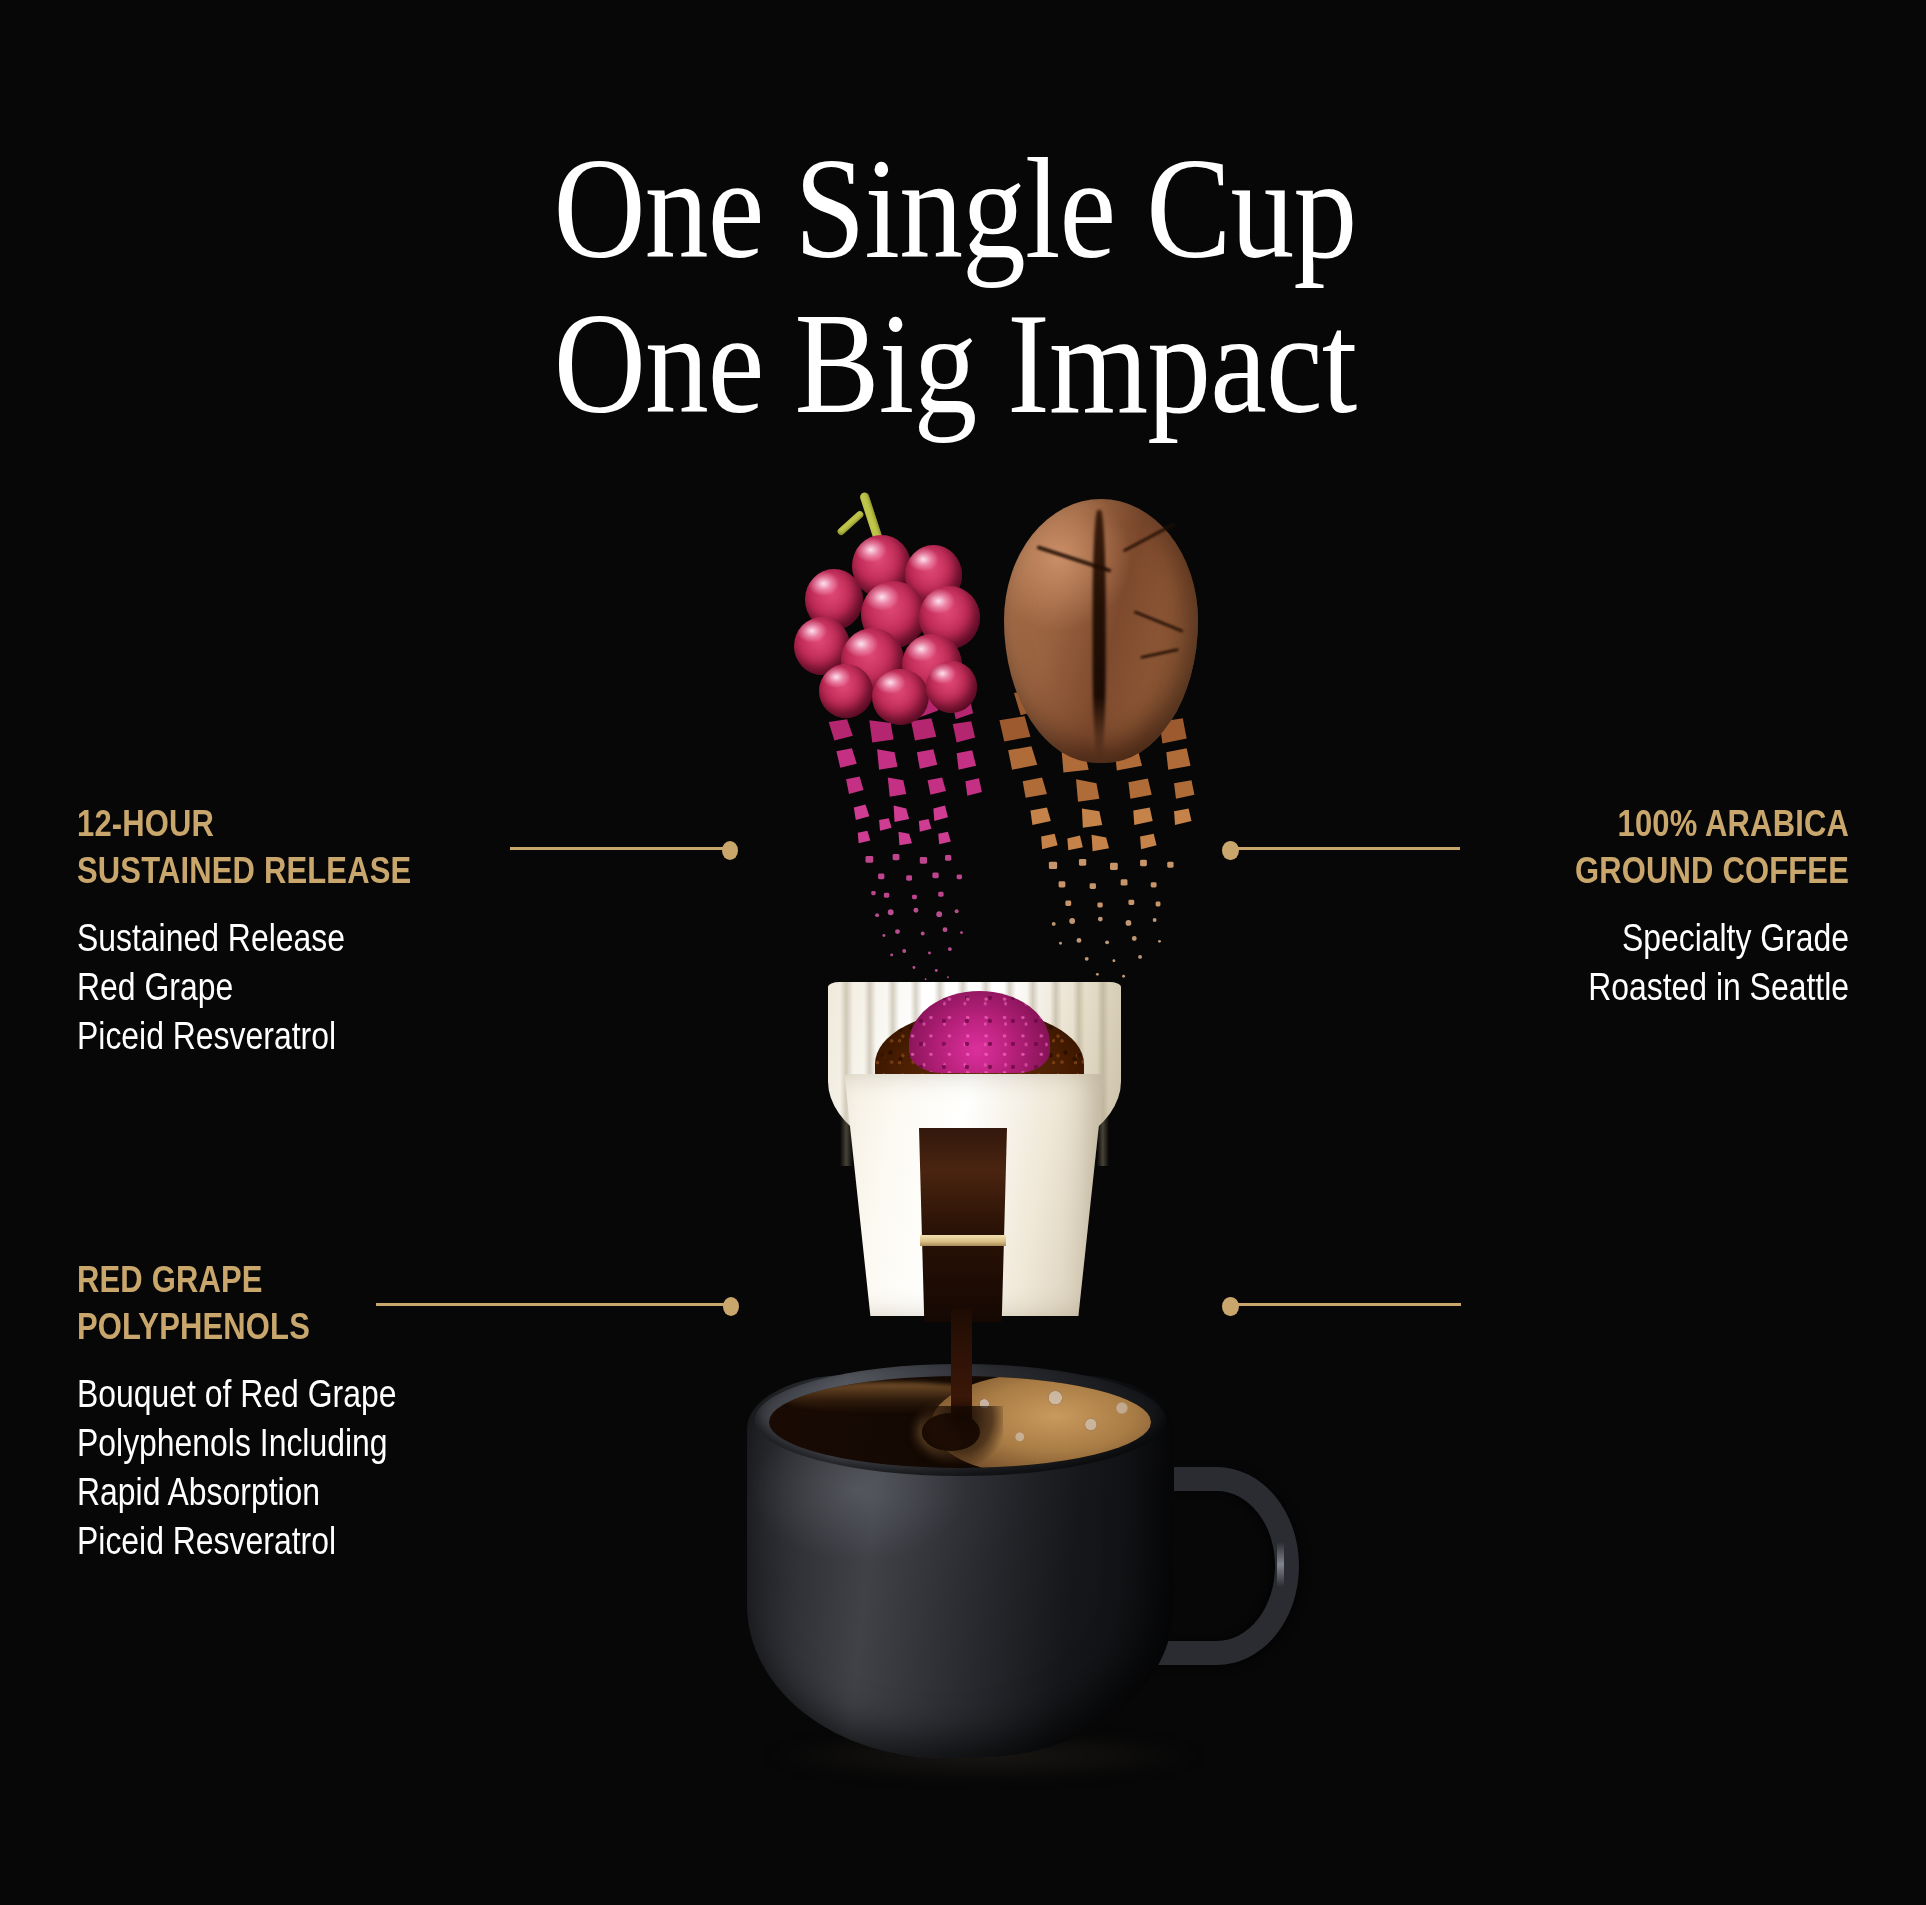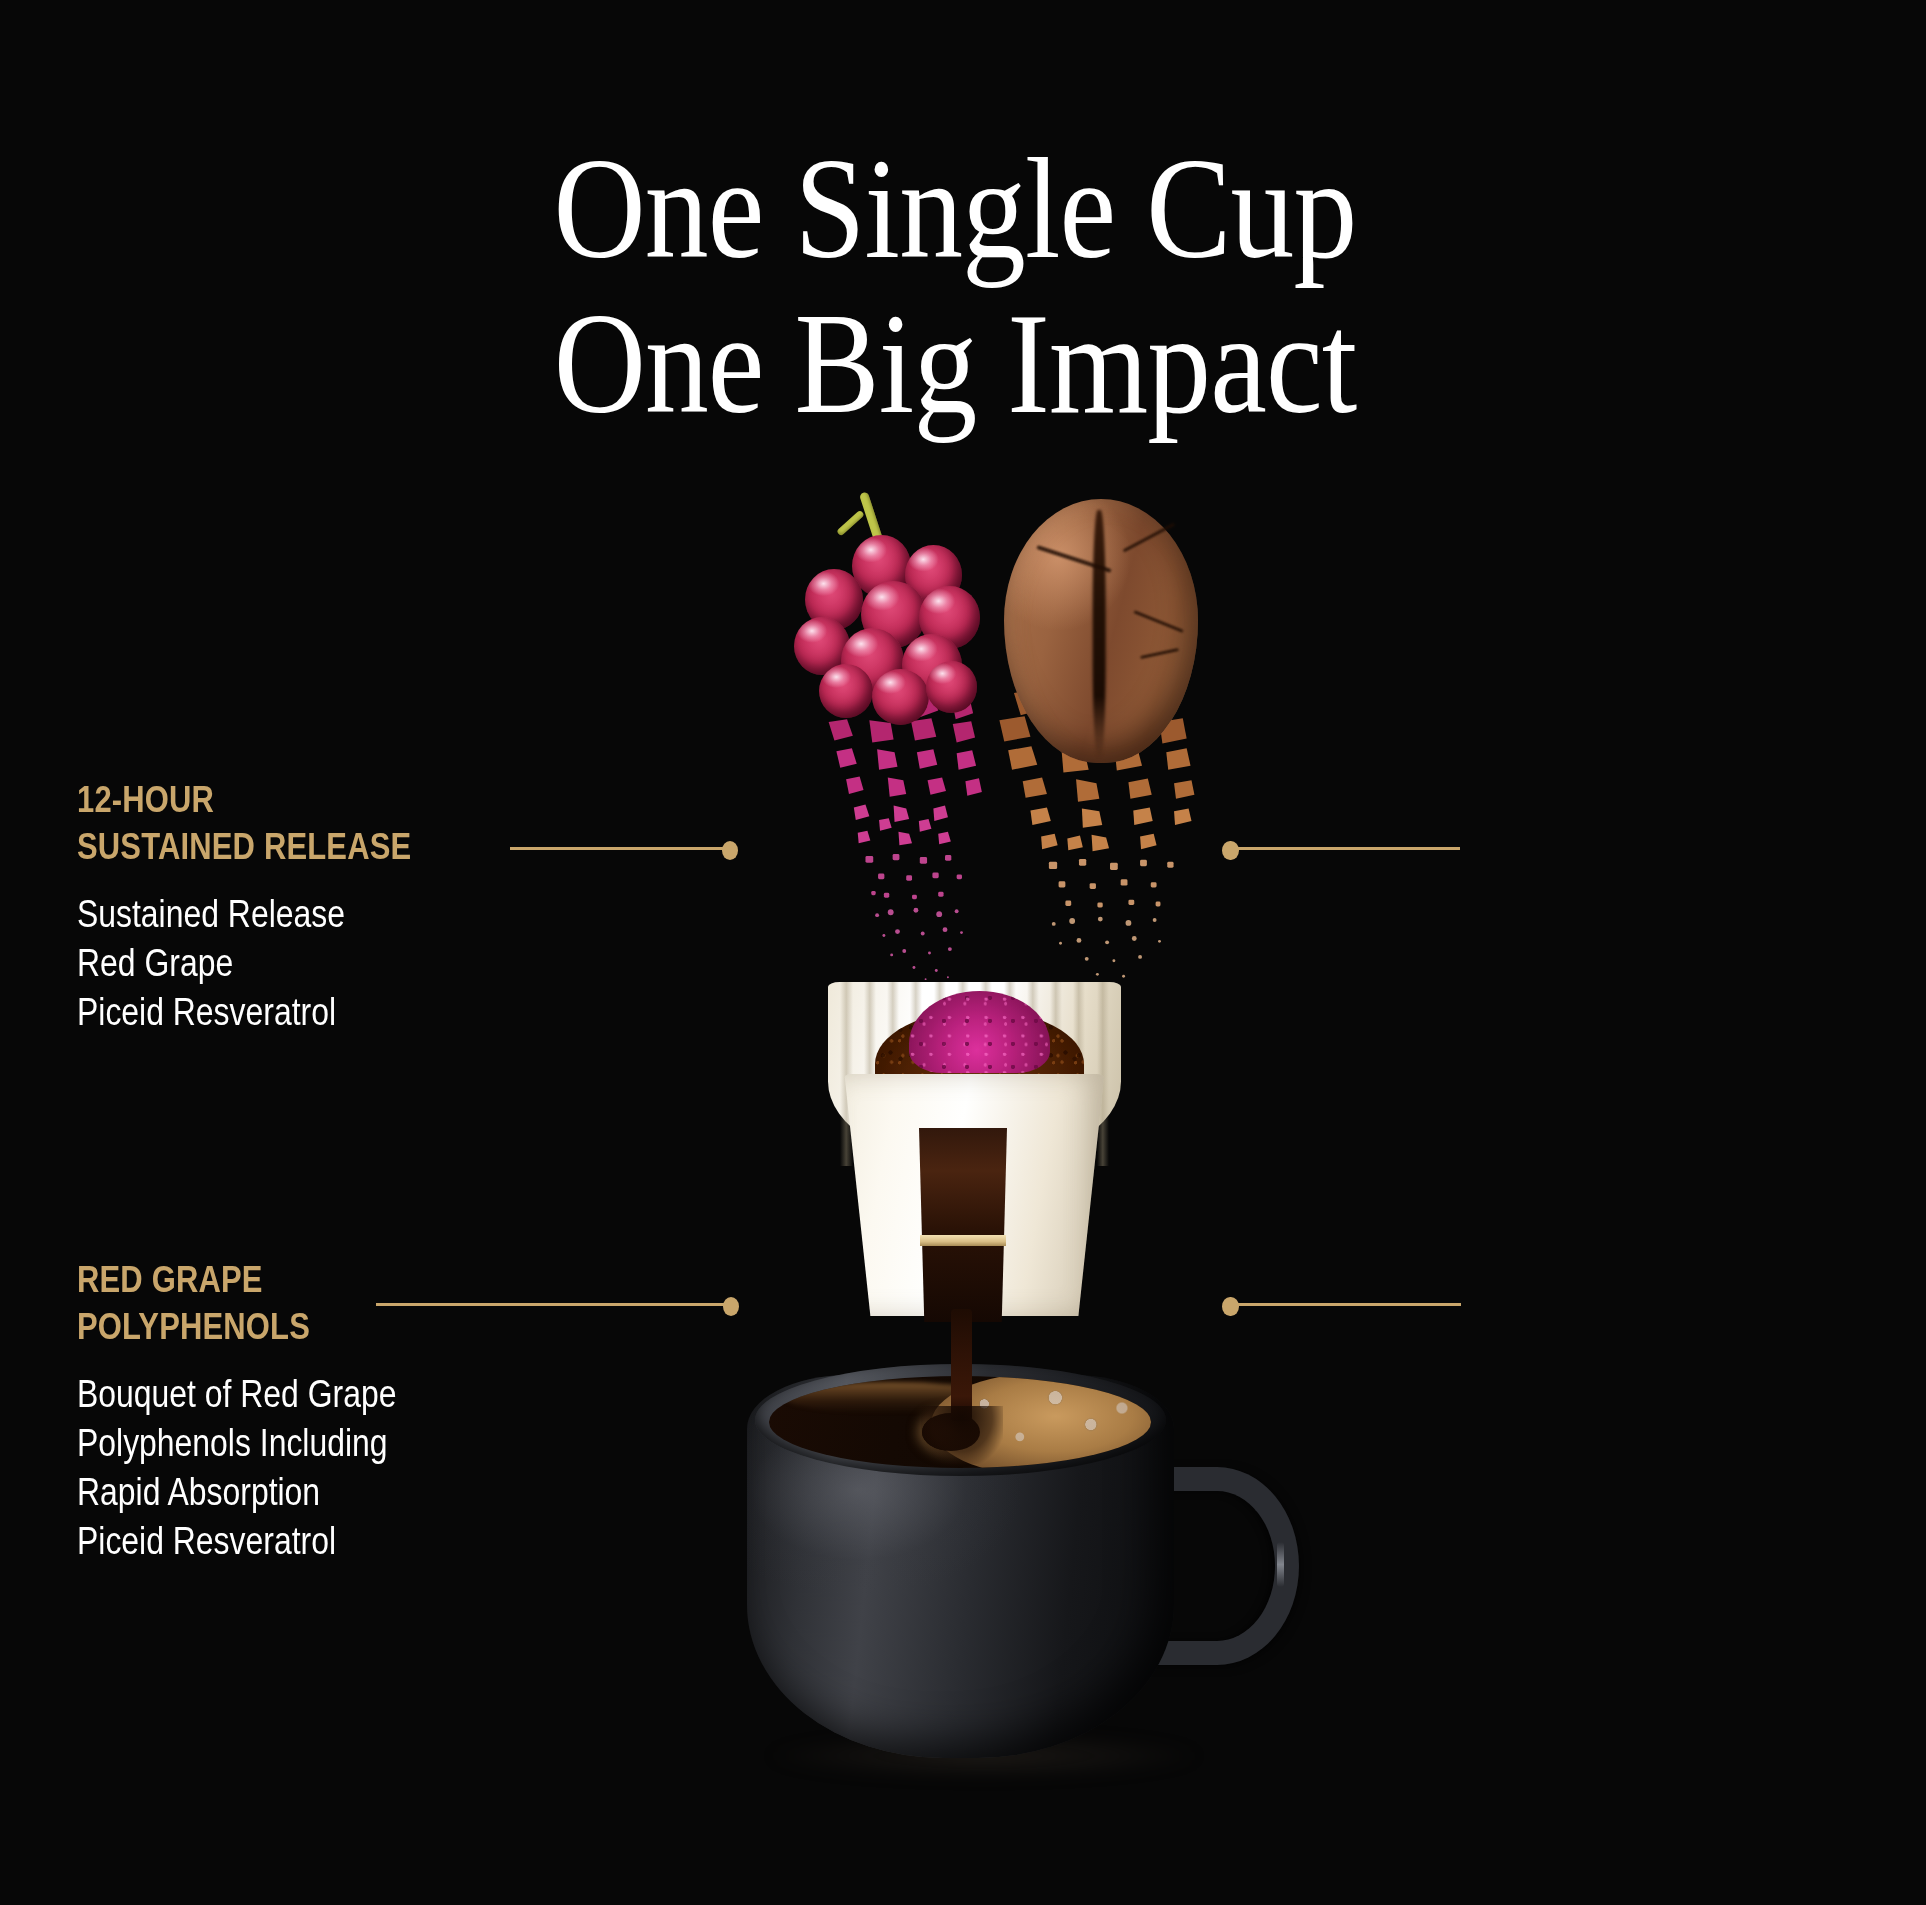--- a/index.html
+++ b/index.html
@@ -533,30 +533,38 @@
   </div>
   <div class="connector" id="conn-bl">
     <div class="rule"></div>
     <div class="dot"></div>
   </div>
   <div class="connector" id="conn-br">
     <div class="rule"></div>
     <div class="dot"></div>
   </div>
 
-  <div class="callout left" style="top:776px;">
+  <div class="callout left" style="top:800px;">
     <div class="callout-heading">12-HOUR</div>
     <div class="callout-heading">SUSTAINED RELEASE</div>
     <div class="callout-body">
       <span class="body-line">Sustained Release</span>
       <span class="body-line">Red Grape</span>
       <span class="body-line">Piceid Resveratrol</span>
     </div>
   </div>
 
+  <div class="callout right" style="top:800px;">
+    <div class="callout-heading">100% ARABICA</div>
+    <div class="callout-heading">GROUND COFFEE</div>
+    <div class="callout-body">
+      <span class="body-line">Specialty Grade</span>
+      <span class="body-line">Roasted in Seattle</span>
+    </div>
+  </div>
 
   <div class="callout left" style="top:1256px;">
     <div class="callout-heading">RED GRAPE</div>
     <div class="callout-heading">POLYPHENOLS</div>
     <div class="callout-body">
       <span class="body-line">Bouquet of Red Grape</span>
       <span class="body-line">Polyphenols Including</span>
       <span class="body-line">Rapid Absorption</span>
       <span class="body-line">Piceid Resveratrol</span>
     </div>

